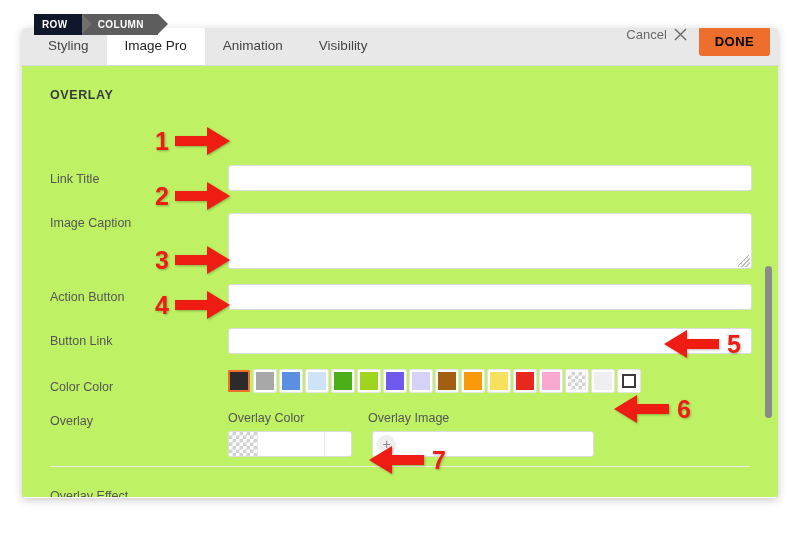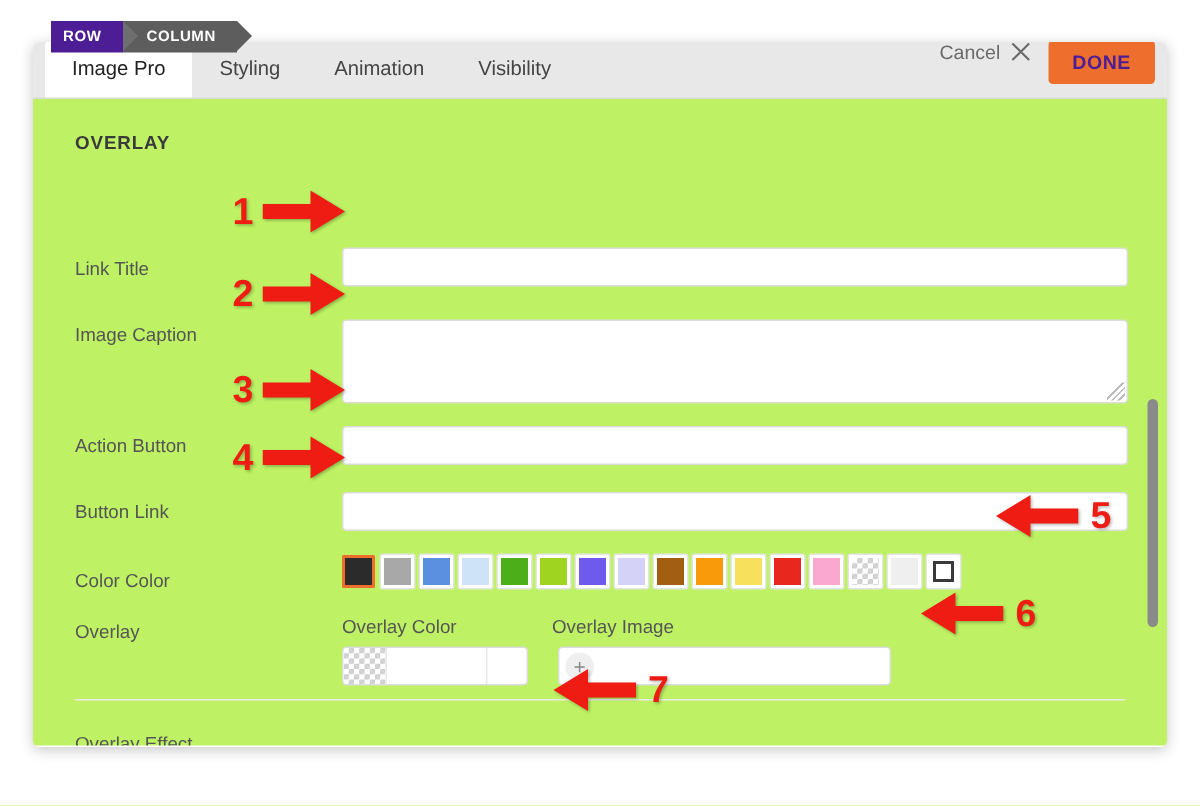--- a/index.html
+++ b/index.html
@@ -31,21 +31,21 @@
     align-items: center;
     color: #ffffff;
     font-size: 10px;
     font-weight: bold;
     letter-spacing: .4px;
     padding: 0 14px 0 10px;
     height: 21px;
     box-sizing: border-box;
     white-space: nowrap;
   }
-  .crumb.c1 { background: #4c1d95; padding-left: 8px; }
+  .crumb.c1 { background: #0f172a; padding-left: 8px; }
   .crumb.c2 { background: #5d5d5d; }
   .crumb.c3 { background: #2b2b2b; }
   .crumb::after {
     content: "";
     position: absolute;
     right: -10px;
     top: 0;
     width: 0;
     height: 0;
     border-top: 10.5px solid transparent;
@@ -108,21 +108,21 @@
     display: flex;
     align-items: center;
     gap: 7px;
     font-size: 13px;
     color: #6a6a6a;
     margin-right: 12px;
   }
   #cancel-x { width: 13px; height: 13px; display: block; }
   #done-btn {
     background: #ee6e2e;
-    color: #4c1d95;
+    color: #000000;
     font-size: 13px;
     font-weight: bold;
     letter-spacing: .4px;
     padding: 7px 16px;
     border-radius: 3px;
     border: none;
     font-family: "Liberation Sans", sans-serif;
     cursor: pointer;
   }
 
@@ -328,25 +328,25 @@
     <span>ROW</span>
   </div>
   <div class="crumb c2">
     <span>COLUMN</span>
   </div>
 </div>
 
 <div id="panel">
 
   <div id="tabbar">
+    <div class="tab">
+      <span>Styling</span>
+    </div>
     <div class="tab active">
       <span>Image Pro</span>
-    </div>
-    <div class="tab">
-      <span>Styling</span>
     </div>
     <div class="tab">
       <span>Animation</span>
     </div>
     <div class="tab">
       <span>Visibility</span>
     </div>
 
     <div id="tabbar-right">
       <div id="cancel-btn">

